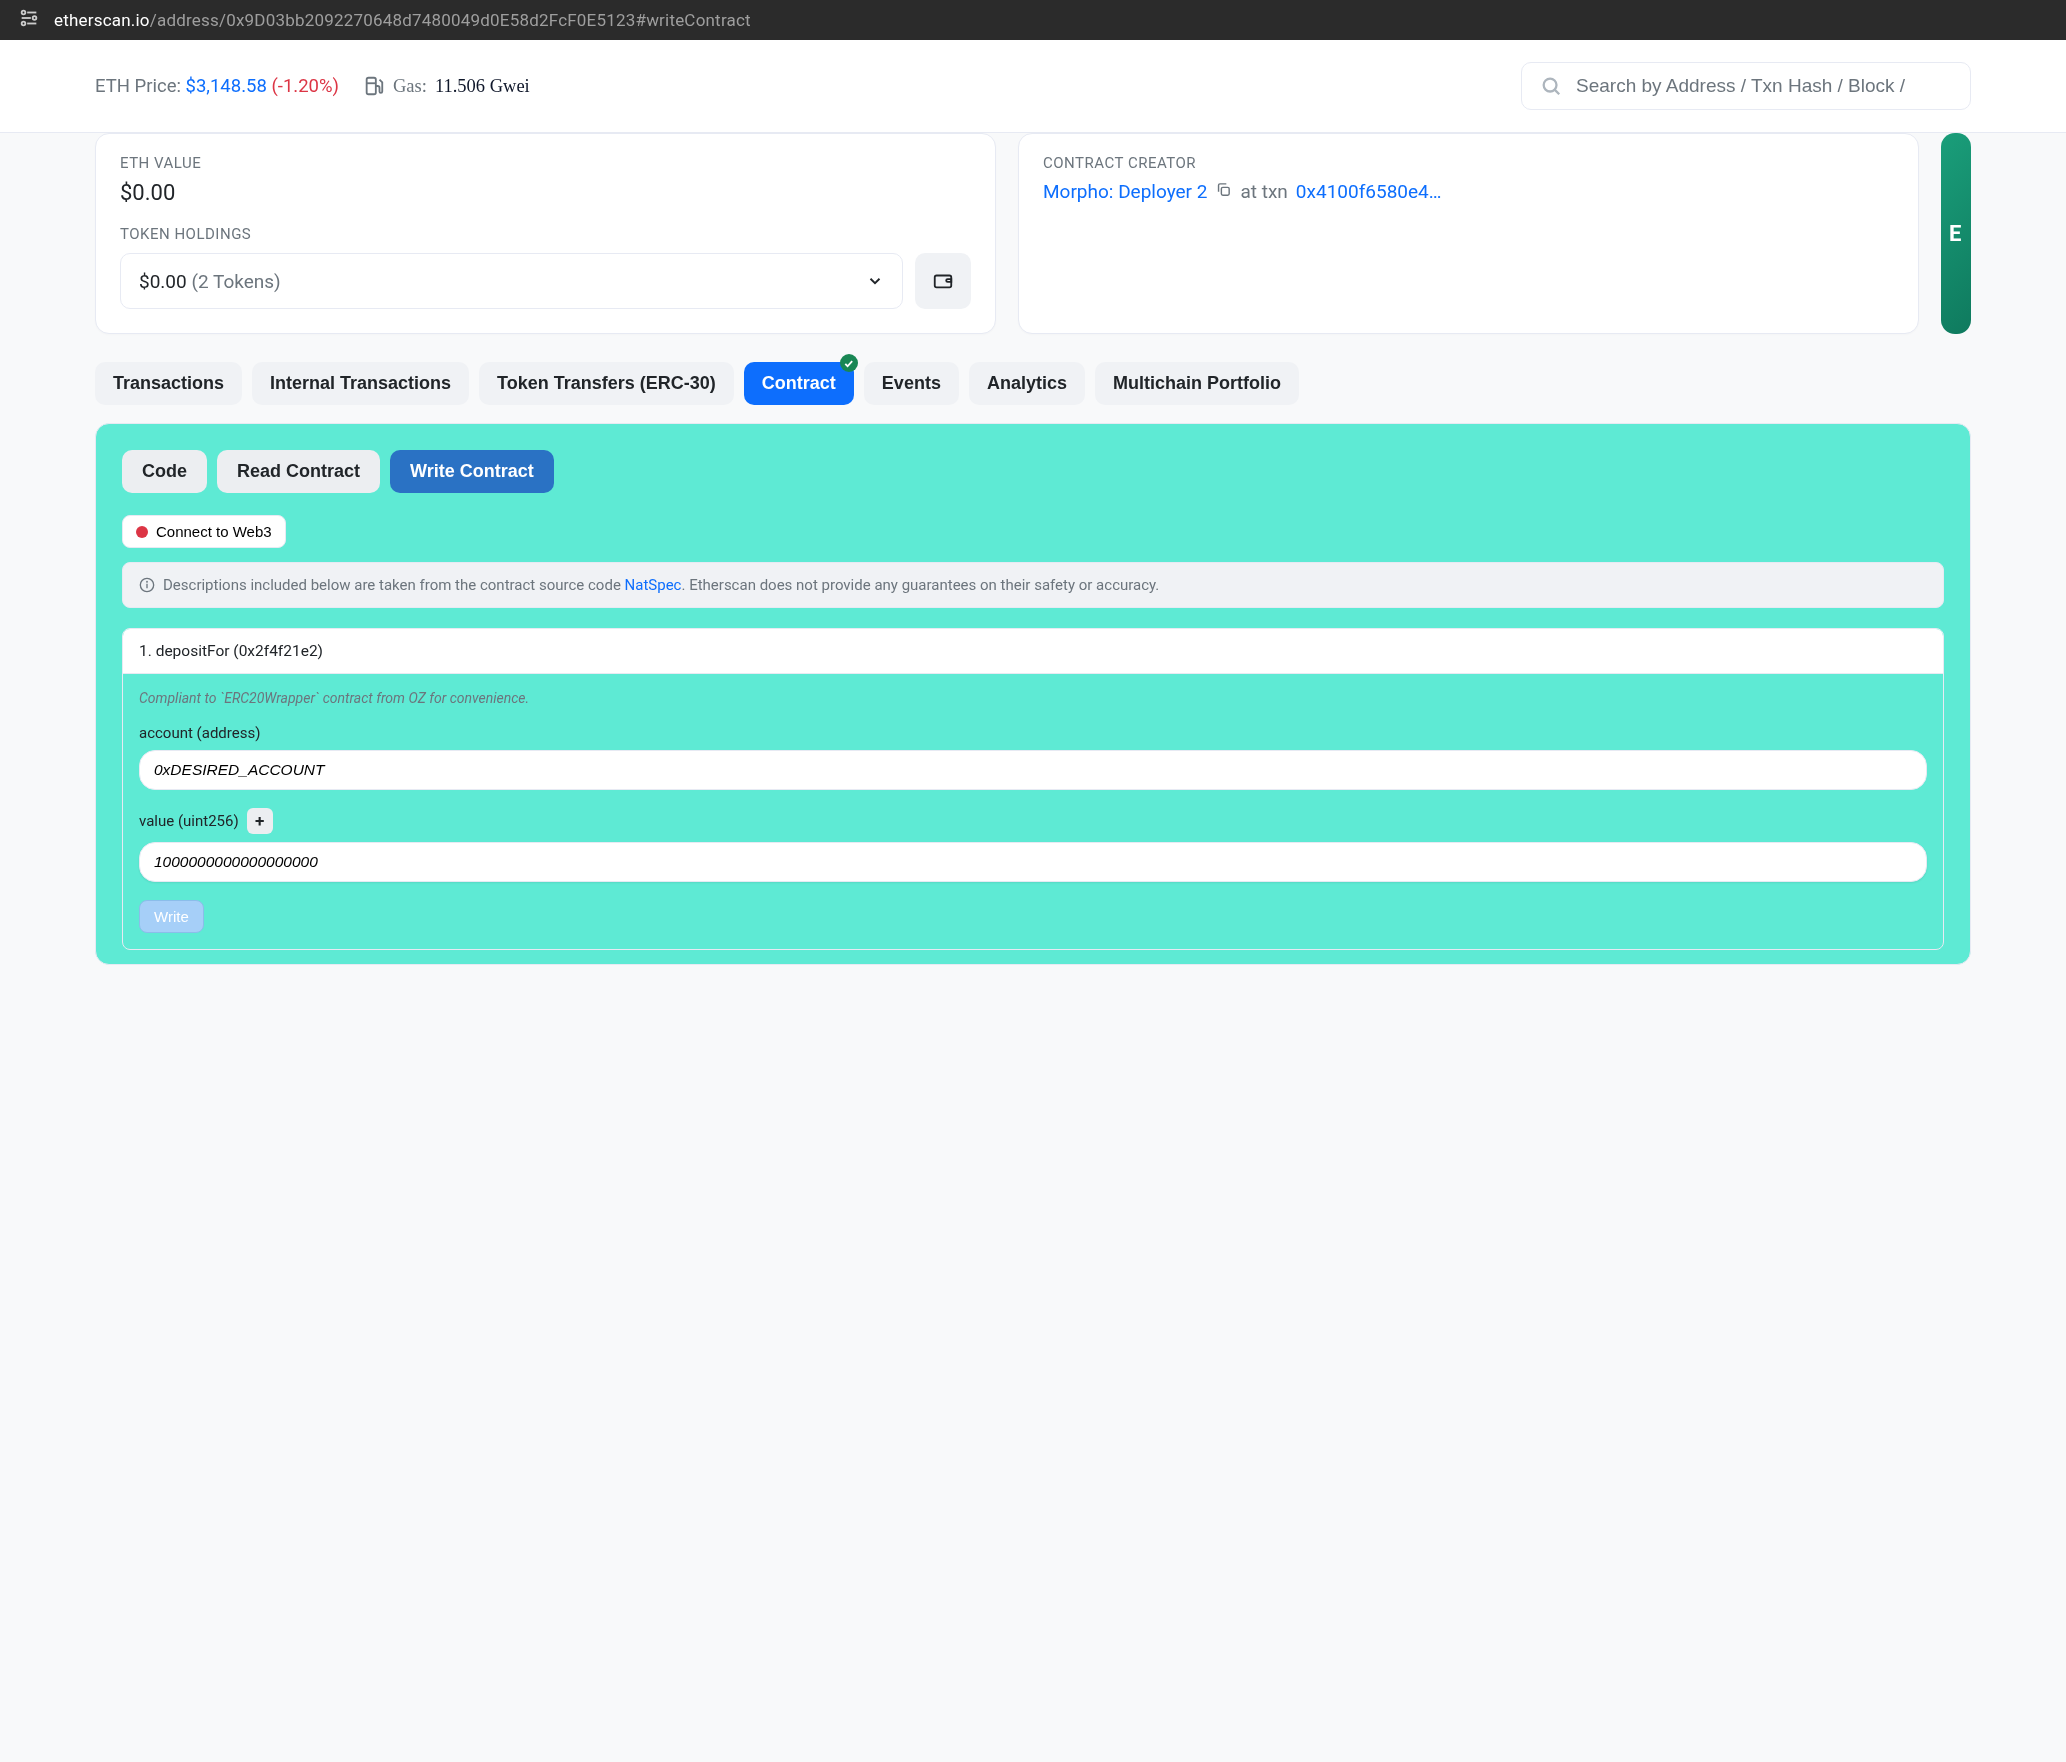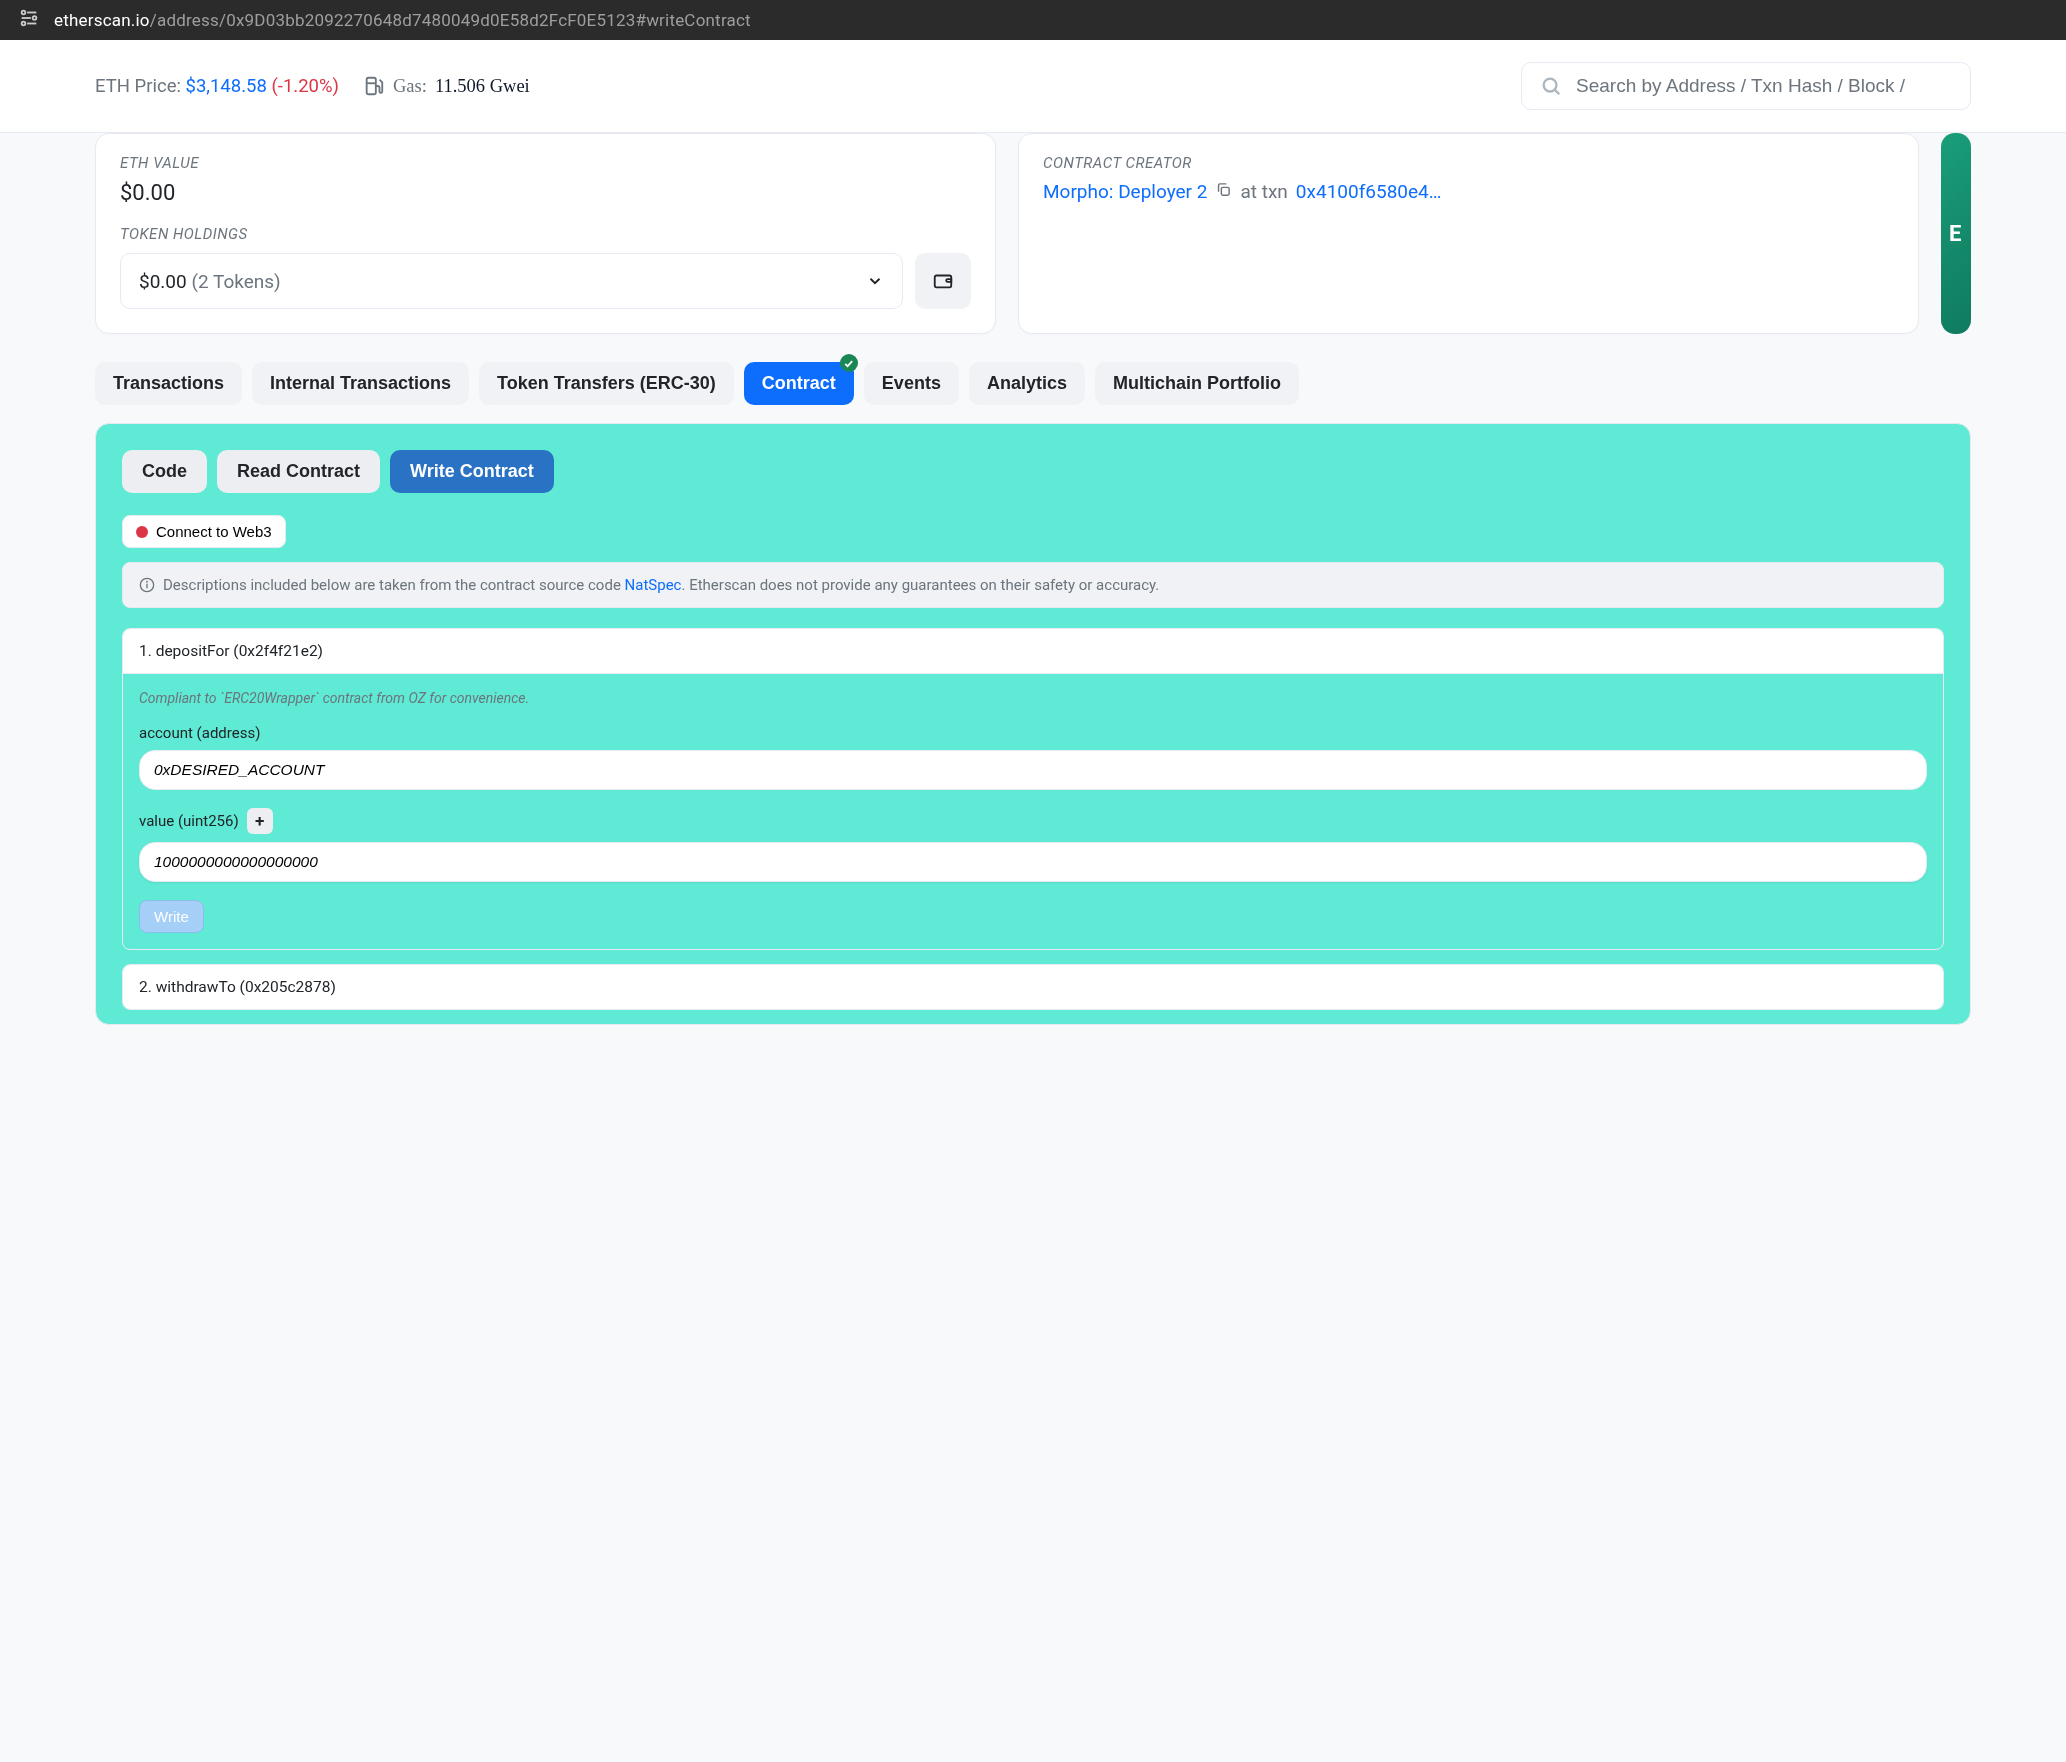--- a/index.html
+++ b/index.html
@@ -142,21 +142,20 @@
     font-weight: 700;
     font-size: 22px;
     overflow: hidden;
   }
   .section-label {
     font-size: 15px;
     color: #6c757d;
     letter-spacing: 0.5px;
     margin-top: 20px;
     margin-bottom: 8px;
-    font-style: italic;
   }
   .section-value {
     font-size: 22px;
     color: #212529;
   }
   .token-holdings-row {
     display: flex;
     gap: 12px;
     margin-top: 10px;
   }
@@ -541,18 +540,15 @@
             <span>value (uint256)</span>
             <span class="plus-badge">+</span>
           </div>
           <input class="text-input shadowed" value="1000000000000000000" style="">
 
           <button class="write-btn">Write</button>
         </div>
       </div>
 
       
-      <div class="method-block">
-        <div class="method-header collapsed">2. withdrawTo (0x205c2878)</div>
-      </div>
     </div>
   </div>
 </div>
 
 </body></html>

